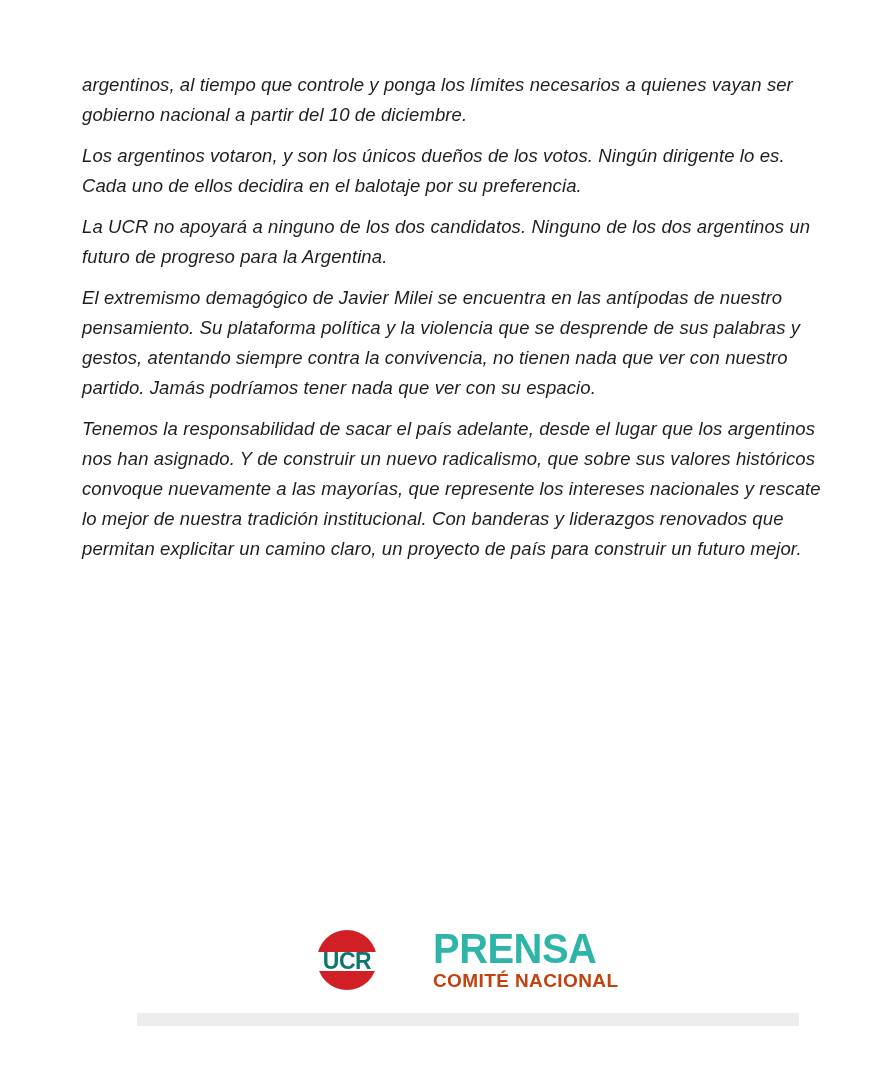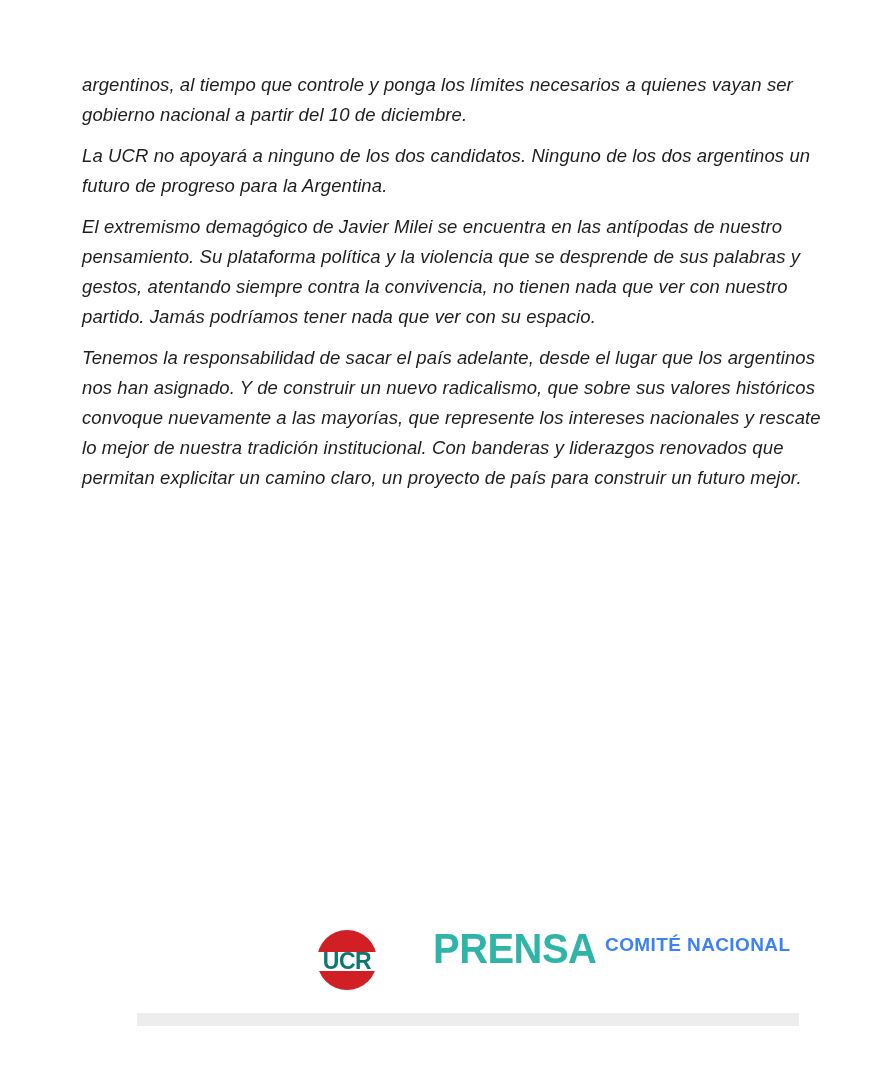--- a/index.html
+++ b/index.html
@@ -67,55 +67,56 @@
     font-style: normal;
     color: #0f766e;
     letter-spacing: -0.5px;
     line-height: 19px;
     transform: scaleY(1.05);
   }
   .prensa-block {
     margin-left: 56px;
     margin-top: 1px;
     display: flex;
-    flex-direction: row;
+    flex-direction: column;
   }
   .prensa-title {
     font-size: 42px;
     line-height: 36px;
     font-weight: 800;
     color: #2eb5a8;
     letter-spacing: -0.5px;
     transform: scaleX(0.95);
     transform-origin: left;
   }
   .prensa-subtitle {
     margin-top: 4px;
     font-size: 19px;
     line-height: 19px;
     font-weight: 700;
-    color: #3b82f6;
+    color: #c2410c;
     letter-spacing: 0.4px;
   }
   .divider-bar {
     position: absolute;
     left: 137px;
     top: 1013px;
     width: 662px;
     height: 13px;
     background: #ededed;
   }
 </style>
 </head>
 <body>
 
 <div class="page">
 
   <div class="content">
     <p>argentinos, al tiempo que controle y ponga los límites necesarios a quienes vayan ser gobierno nacional a partir del 10 de diciembre.</p>
+    <p>Los argentinos votaron, y son los únicos dueños de los votos. Ningún dirigente lo es. Cada uno de ellos decidira en el balotaje por su preferencia.</p>
     <p>La UCR no apoyará a ninguno de los dos candidatos. Ninguno de los dos argentinos un futuro de progreso para la Argentina.</p>
     <p>El extremismo demagógico de Javier Milei se encuentra en las antípodas de nuestro pensamiento. Su plataforma política y la violencia que se desprende de sus palabras y gestos, atentando siempre contra la convivencia, no tienen nada que ver con nuestro partido. Jamás podríamos tener nada que ver con su espacio.</p>
     <p>Tenemos la responsabilidad de sacar el país adelante, desde el lugar que los argentinos nos han asignado. Y de construir un nuevo radicalismo, que sobre sus valores históricos convoque nuevamente a las mayorías, que represente los intereses nacionales y rescate lo mejor de nuestra tradición institucional. Con banderas y liderazgos renovados que permitan explicitar un camino claro, un proyecto de país para construir un futuro mejor.</p>
   </div>
 
   <div class="logo-row">
     <div class="ucr-emblem">
       <div class="ucr-circle"></div>
       <div class="ucr-stripe">
         <span>UCR</span>

